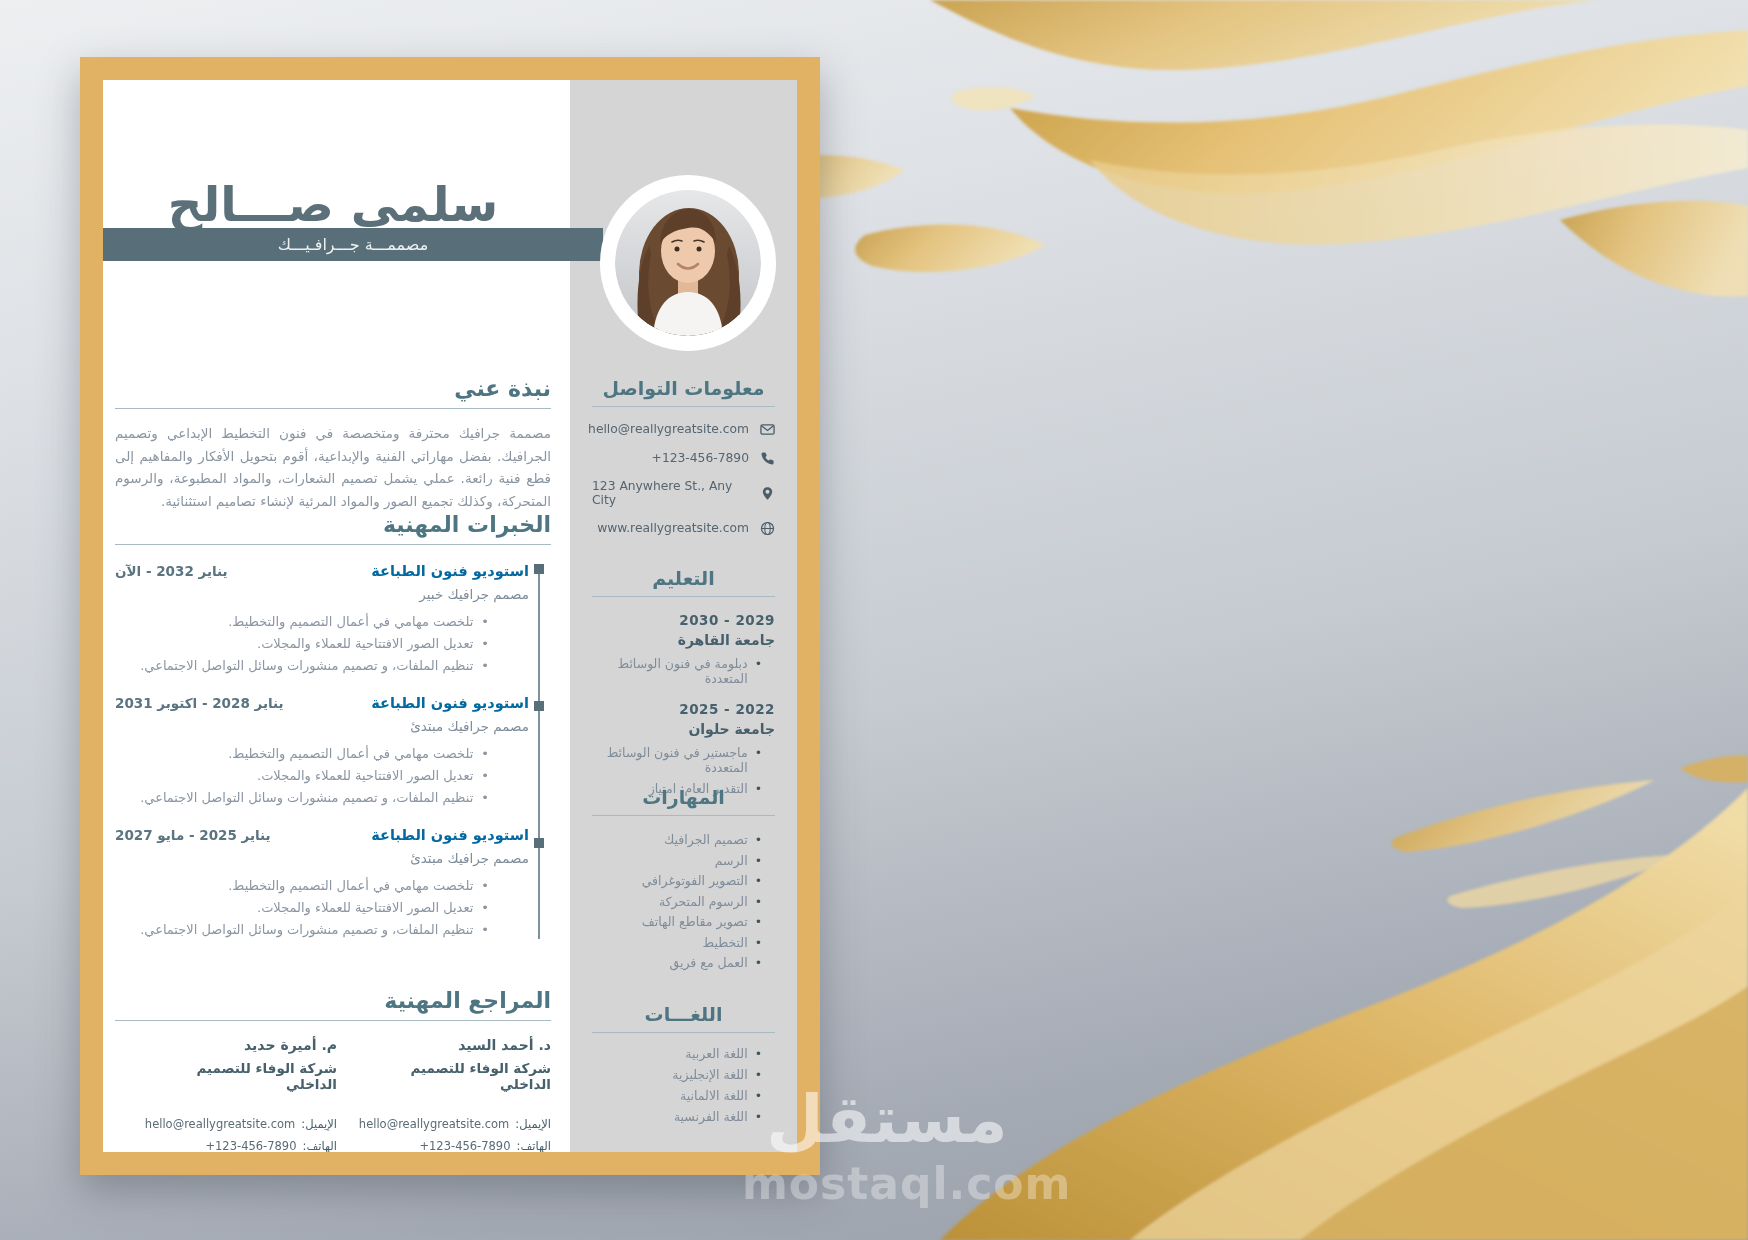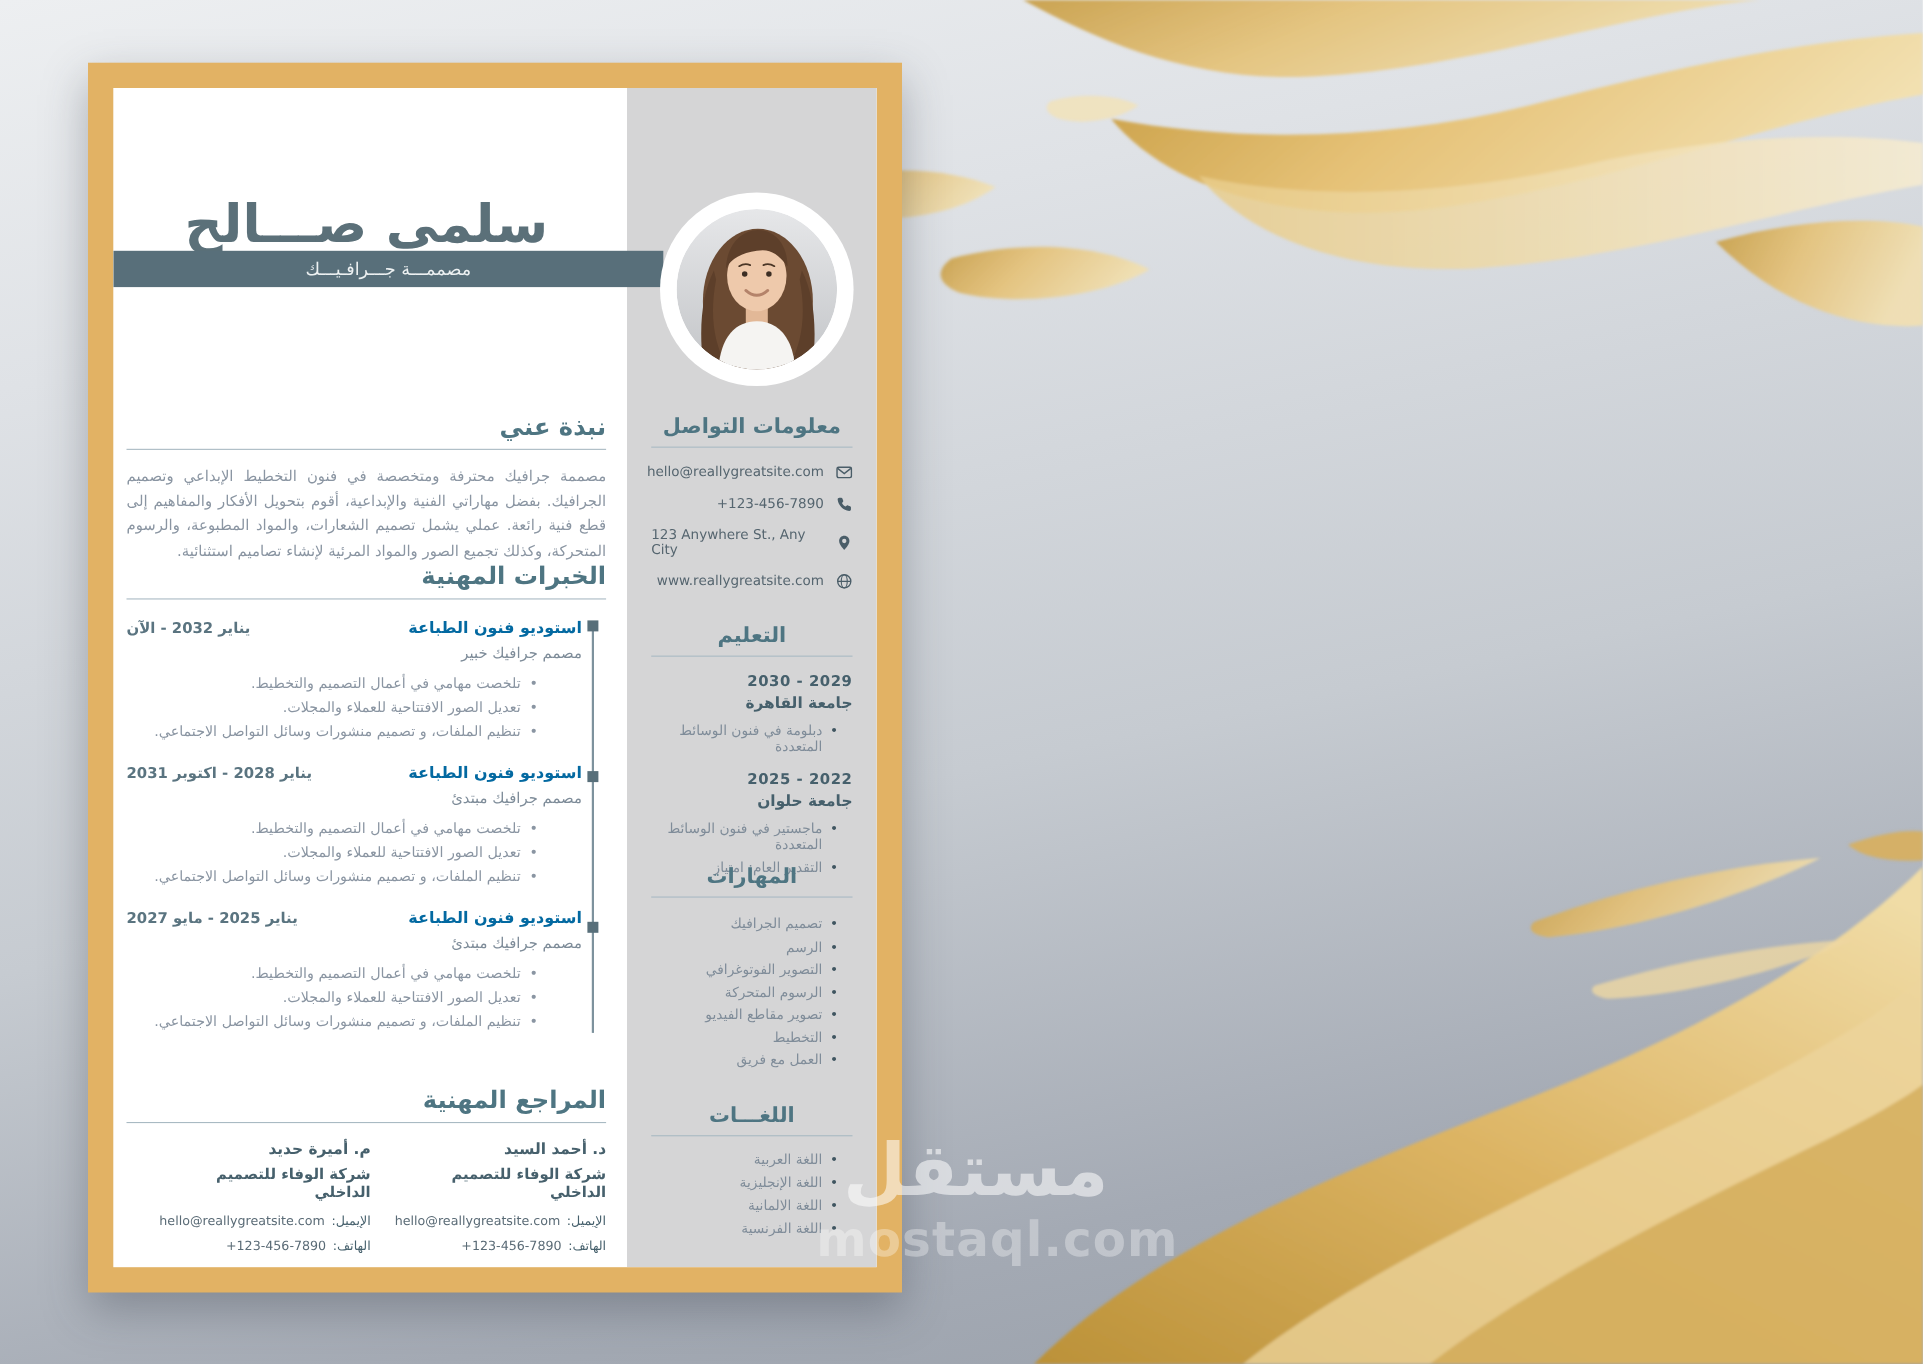--- a/index.html
+++ b/index.html
@@ -64,21 +64,21 @@
   .jb-list { margin-top:9px; padding-right:62px; }
   .jb { display:flex; gap:8px; font-size:13px; color:#8a95a2; line-height:22px; }
   .jb::before { content:"•"; color:#8a95a2; }
   .timeline { position:absolute; left:auto; right:11px; top:55px; width:2px; height:372px; background:#7d929d; }
   .tl-sq { position:absolute; right:7px; width:10px; height:10px; background:#586f7a; }
   .tl-sq.s1 { top:52px; } .tl-sq.s2 { top:189px; } .tl-sq.s3 { top:326px; }
 
   .refs { display:flex; gap:26px; margin-top:16px; width:402px; }
   .ref { width:188px; text-align:right; }
   .ref-name { font-size:14px; font-weight:bold; color:#46606c; margin-bottom:7px; }
-  .ref-co   { font-size:13.5px; font-weight:bold; color:#46606c; margin-bottom:11px; }
+  .ref-co   { font-size:13.5px; font-weight:bold; color:#46606c; margin-bottom:25px; }
   .ref-row  { display:flex; justify-content:flex-start; gap:6px; font-size:11.5px; margin-bottom:8px; align-items:baseline; }
   .ref-lab  { font-weight:normal; color:#46606c; white-space:nowrap; }
   .ref-val  { color:#5a6b76; }
 
   
   .sb-sec { position:absolute; left:489px; width:183px; }
   #sb-contact { top:296px; }
   #sb-edu     { top:486px; }
   #sb-skills  { top:705px; }
   #sb-langs   { top:922px; }
@@ -91,21 +91,21 @@
   .edu-period { font-size:13.5px; font-weight:bold; color:#46606c; text-align:right; letter-spacing:.5px; }
   .edu-school { margin-top:4px; font-size:14px; font-weight:bold; color:#46606c; text-align:right; }
   .s-list { margin-top:8px; }
   .s-bullet { display:flex; gap:7px; padding-right:13px; font-size:12.5px; color:#7f8c99; line-height:15px; margin-bottom:5.5px; }
   .s-bullet::before { content:"•"; color:#3f5560; }
   #sb-skills .s-list { margin-top:16px; }
   #sb-langs  .s-list { margin-top:13px; }
   #sb-langs  .s-bullet { margin-bottom:6px; }
 
   
-  .watermark { position:absolute; left:742px; top:1024px; width:290px; text-align:center; color:#ffffff; pointer-events:none; }
+  .watermark { position:absolute; left:742px; top:1080px; width:290px; text-align:center; color:#ffffff; pointer-events:none; }
   .wm-logo   { font-size:66px; font-weight:bold; opacity:.55; line-height:80px; }
   .wm-domain { font-size:44px; font-weight:bold; opacity:.33; letter-spacing:1px; margin-top:-2px; }
 </style>
 </head>
 <body>
 
 <svg class="bg-art" viewBox="0 0 1748 1240" xmlns="http://www.w3.org/2000/svg">
   <defs>
     <linearGradient id="g1" x1="0" y1="0" x2="1" y2="0.25">
       <stop offset="0" stop-color="#c79c42"></stop>
@@ -332,21 +332,21 @@
     </section>
 
     <section class="sb-sec" id="sb-skills">
       <h2 class="sec-h small">المهارات</h2>
       <hr class="sec-hr">
       <div class="s-list">
         <div class="s-bullet">تصميم الجرافيك</div>
         <div class="s-bullet">الرسم</div>
         <div class="s-bullet">التصوير الفوتوغرافي</div>
         <div class="s-bullet">الرسوم المتحركة</div>
-        <div class="s-bullet">تصوير مقاطع الفيديو</div>
+        <div class="s-bullet">تصوير مقاطع الهاتف</div>
         <div class="s-bullet">التخطيط</div>
         <div class="s-bullet">العمل مع فريق</div>
       </div>
     </section>
 
     <section class="sb-sec" id="sb-langs">
       <h2 class="sec-h small">اللغـــات</h2>
       <hr class="sec-hr">
       <div class="s-list">
         <div class="s-bullet">اللغة العربية</div>

